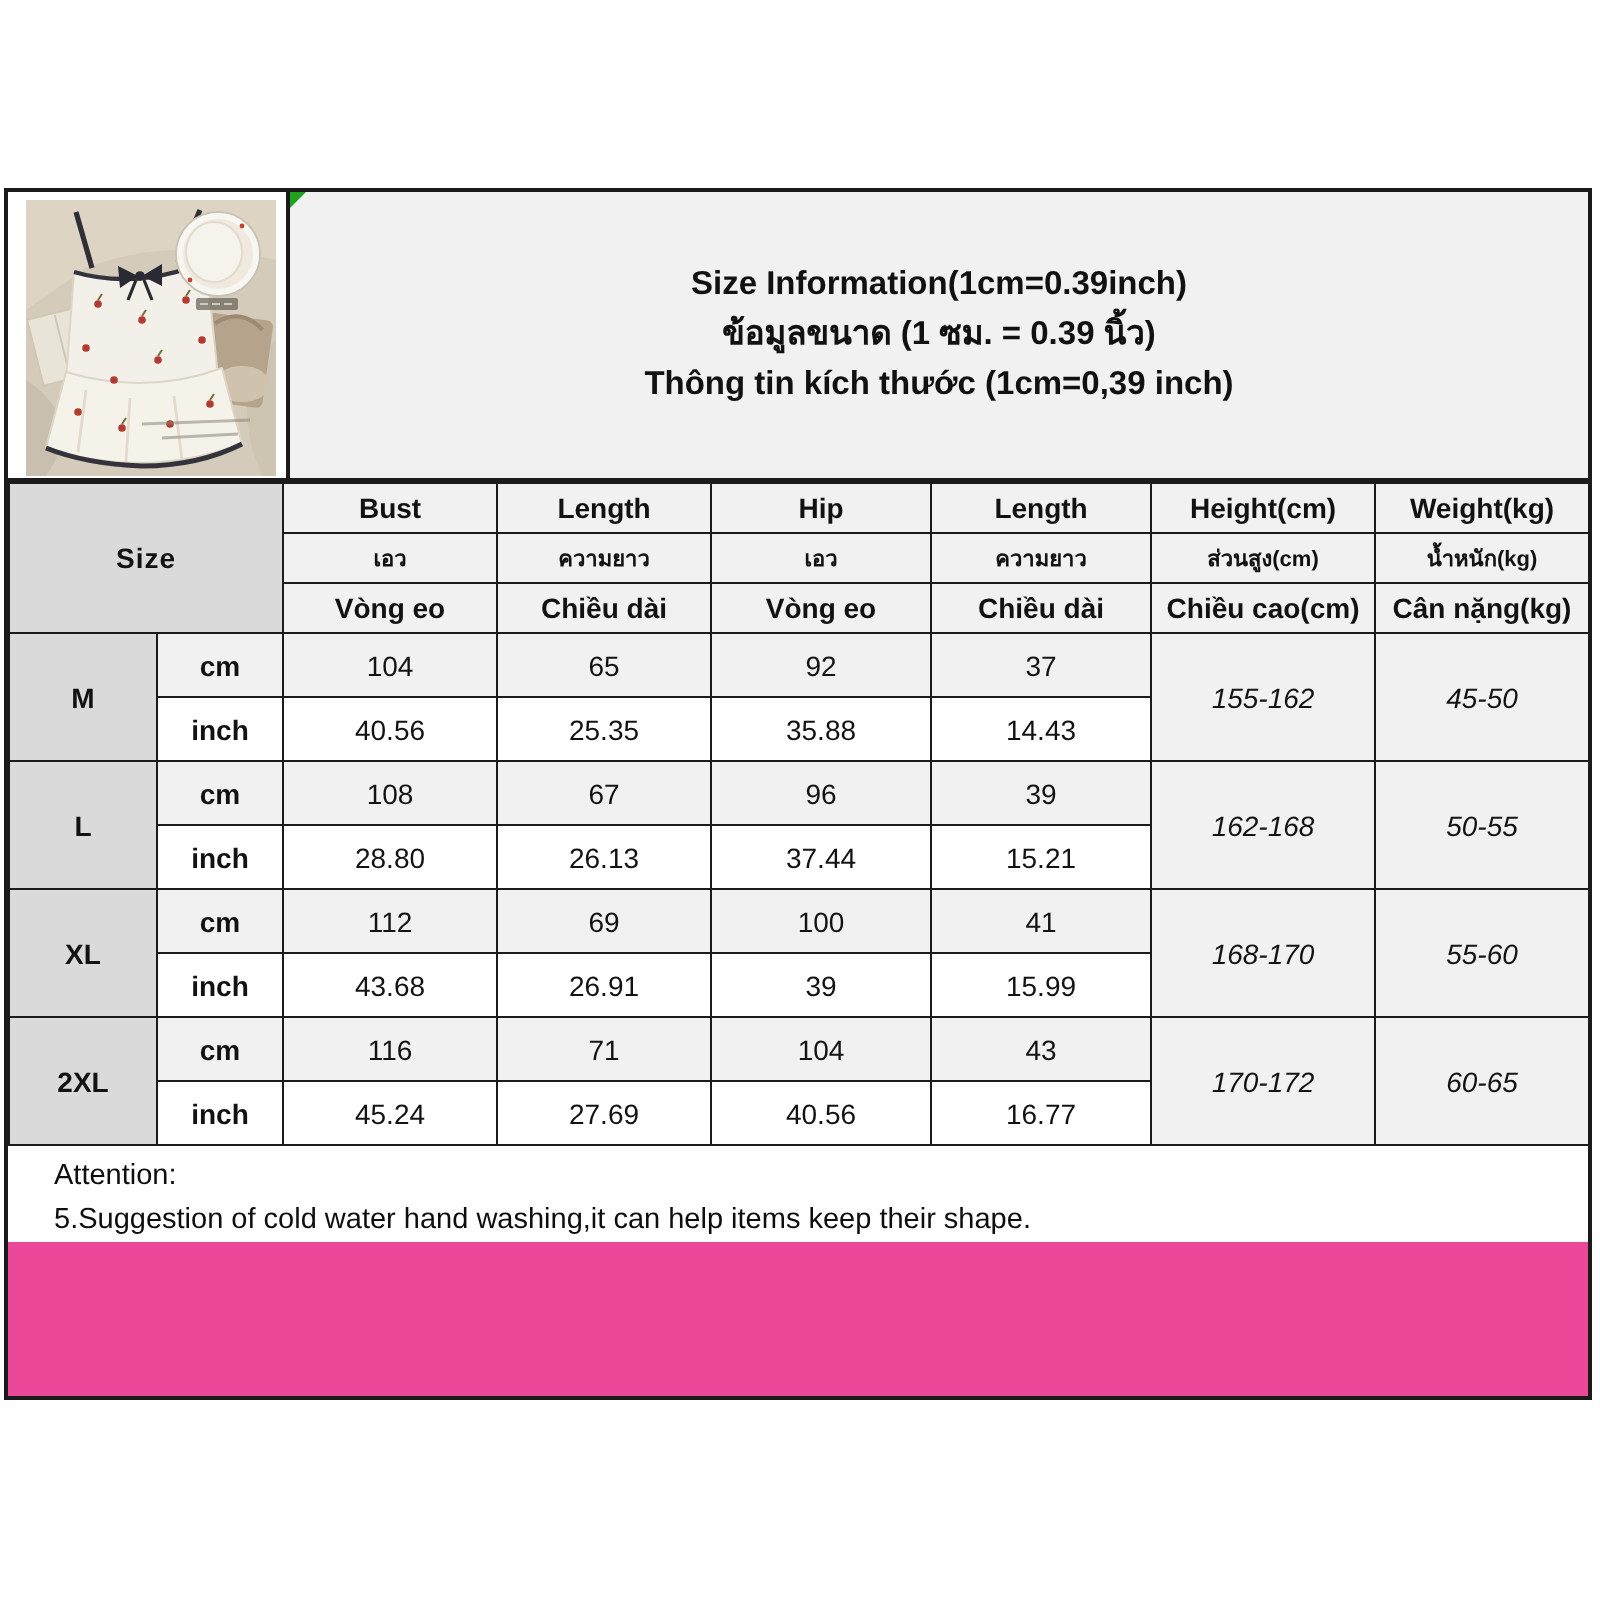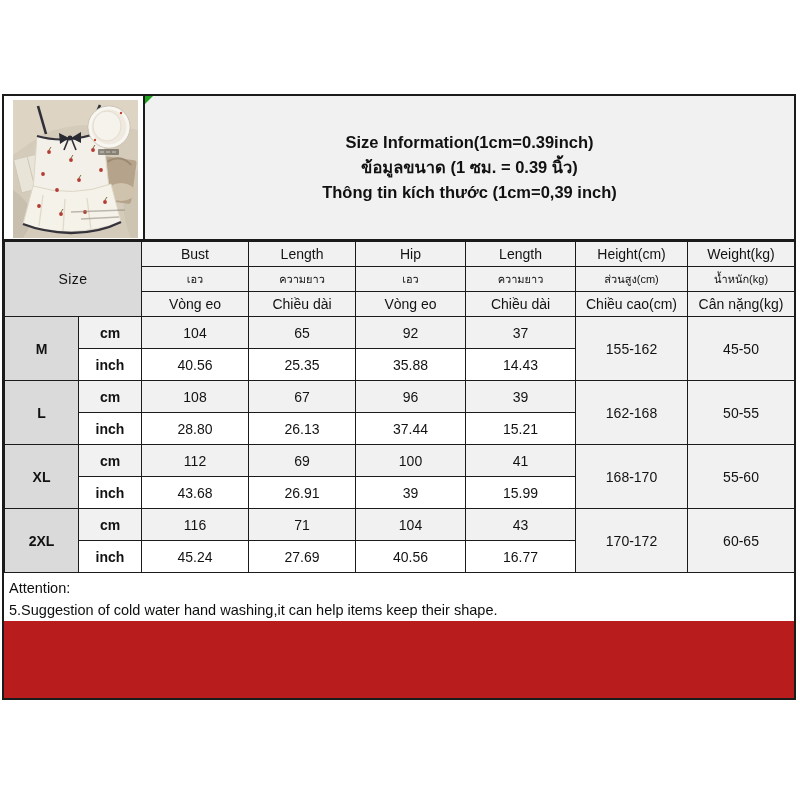--- a/index.html
+++ b/index.html
@@ -7,21 +7,21 @@
   body {
     font-family: "Liberation Sans", "DejaVu Sans", sans-serif;
     color: #121212;
     position: relative;
   }
   .frame {
     position: absolute;
     left: 2px; top: 94px;
     width: 794px; height: 606px;
     border: 2px solid #1b1b1b;
-    background: #b91c1c;
+    background: #ec4899;
   }
   
   .top-band {
     display: flex;
     height: 145px;
     border-bottom: 2px solid #1b1b1b;
   }
   .photo-cell {
     width: 141px;
     flex: 0 0 141px;
@@ -60,39 +60,39 @@
     border: 1px solid #1b1b1b;
     text-align: center;
     vertical-align: middle;
     padding: 0;
     font-size: 14px;
     overflow: hidden;
     white-space: nowrap;
   }
   .size-table tr.hdr { height: 25px; }
   .size-table tr.data { height: 32px; }
-  .size-table th { background: #f1f1f1; font-weight: normal; margin-top: 45px; }
+  .size-table th { background: #f1f1f1; font-weight: bold; margin-top: 45px; }
   .size-table tr.hdr-th th { font-size: 11px; }
   .corner-cell {
     background: #dadada !important;
     font-size: 30px;
     font-weight: bold;
     letter-spacing: 0.5px;
   }
   .size-lbl {
     background: #dadada !important;
     font-weight: bold;
   }
   .unit-cell { font-weight: bold; }
   tr.cm-row td { background: #f1f1f1; text-align: center; }
   tr.inch-row td { background: #ffffff; }
-  td.range-cell { background: #f1f1f1 !important; font-weight: normal; }
+  td.range-cell { background: #f1f1f1 !important; font-weight: normal; font-style: italic; }
   
   .attention {
-    padding: 5px 6px 0 5px;
+    padding: 5px 6px 0 23px;
     font-size: 14.5px;
     line-height: 21.5px;
     background: #ffffff;
     color: #0e0e0e;
   }
   .attention p { margin: 0; }
 </style>
 </head>
 <body>
 

